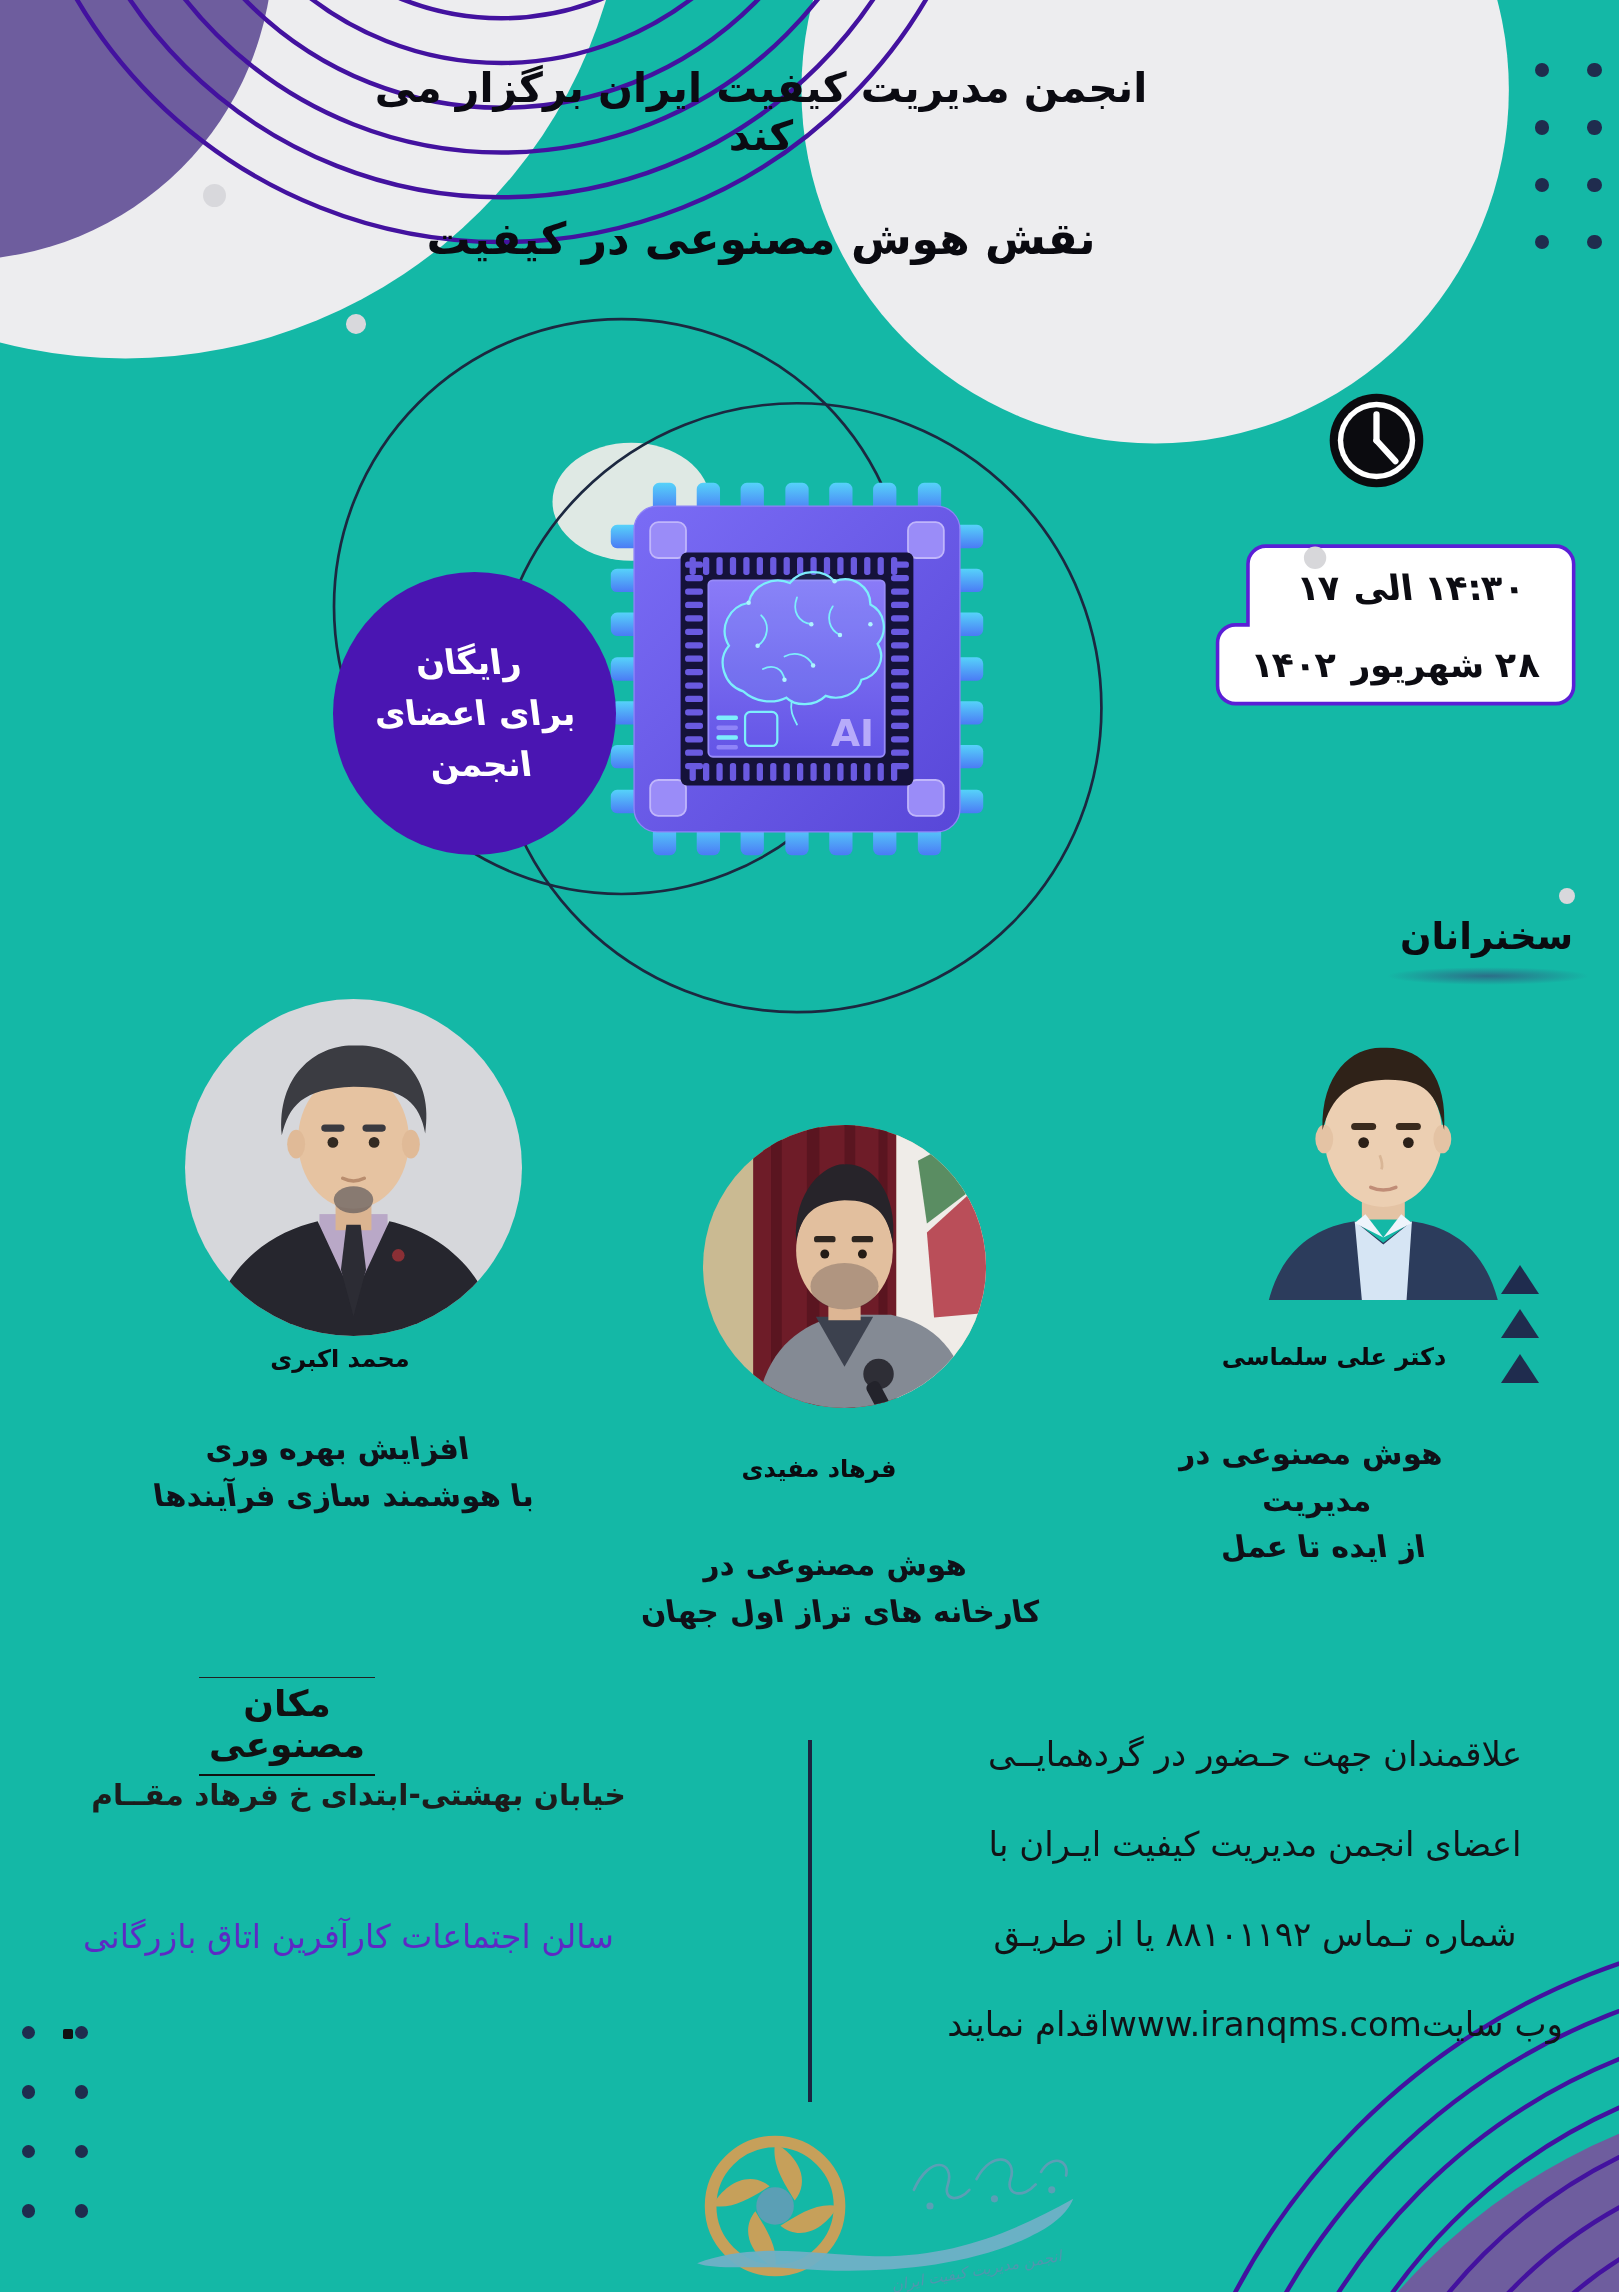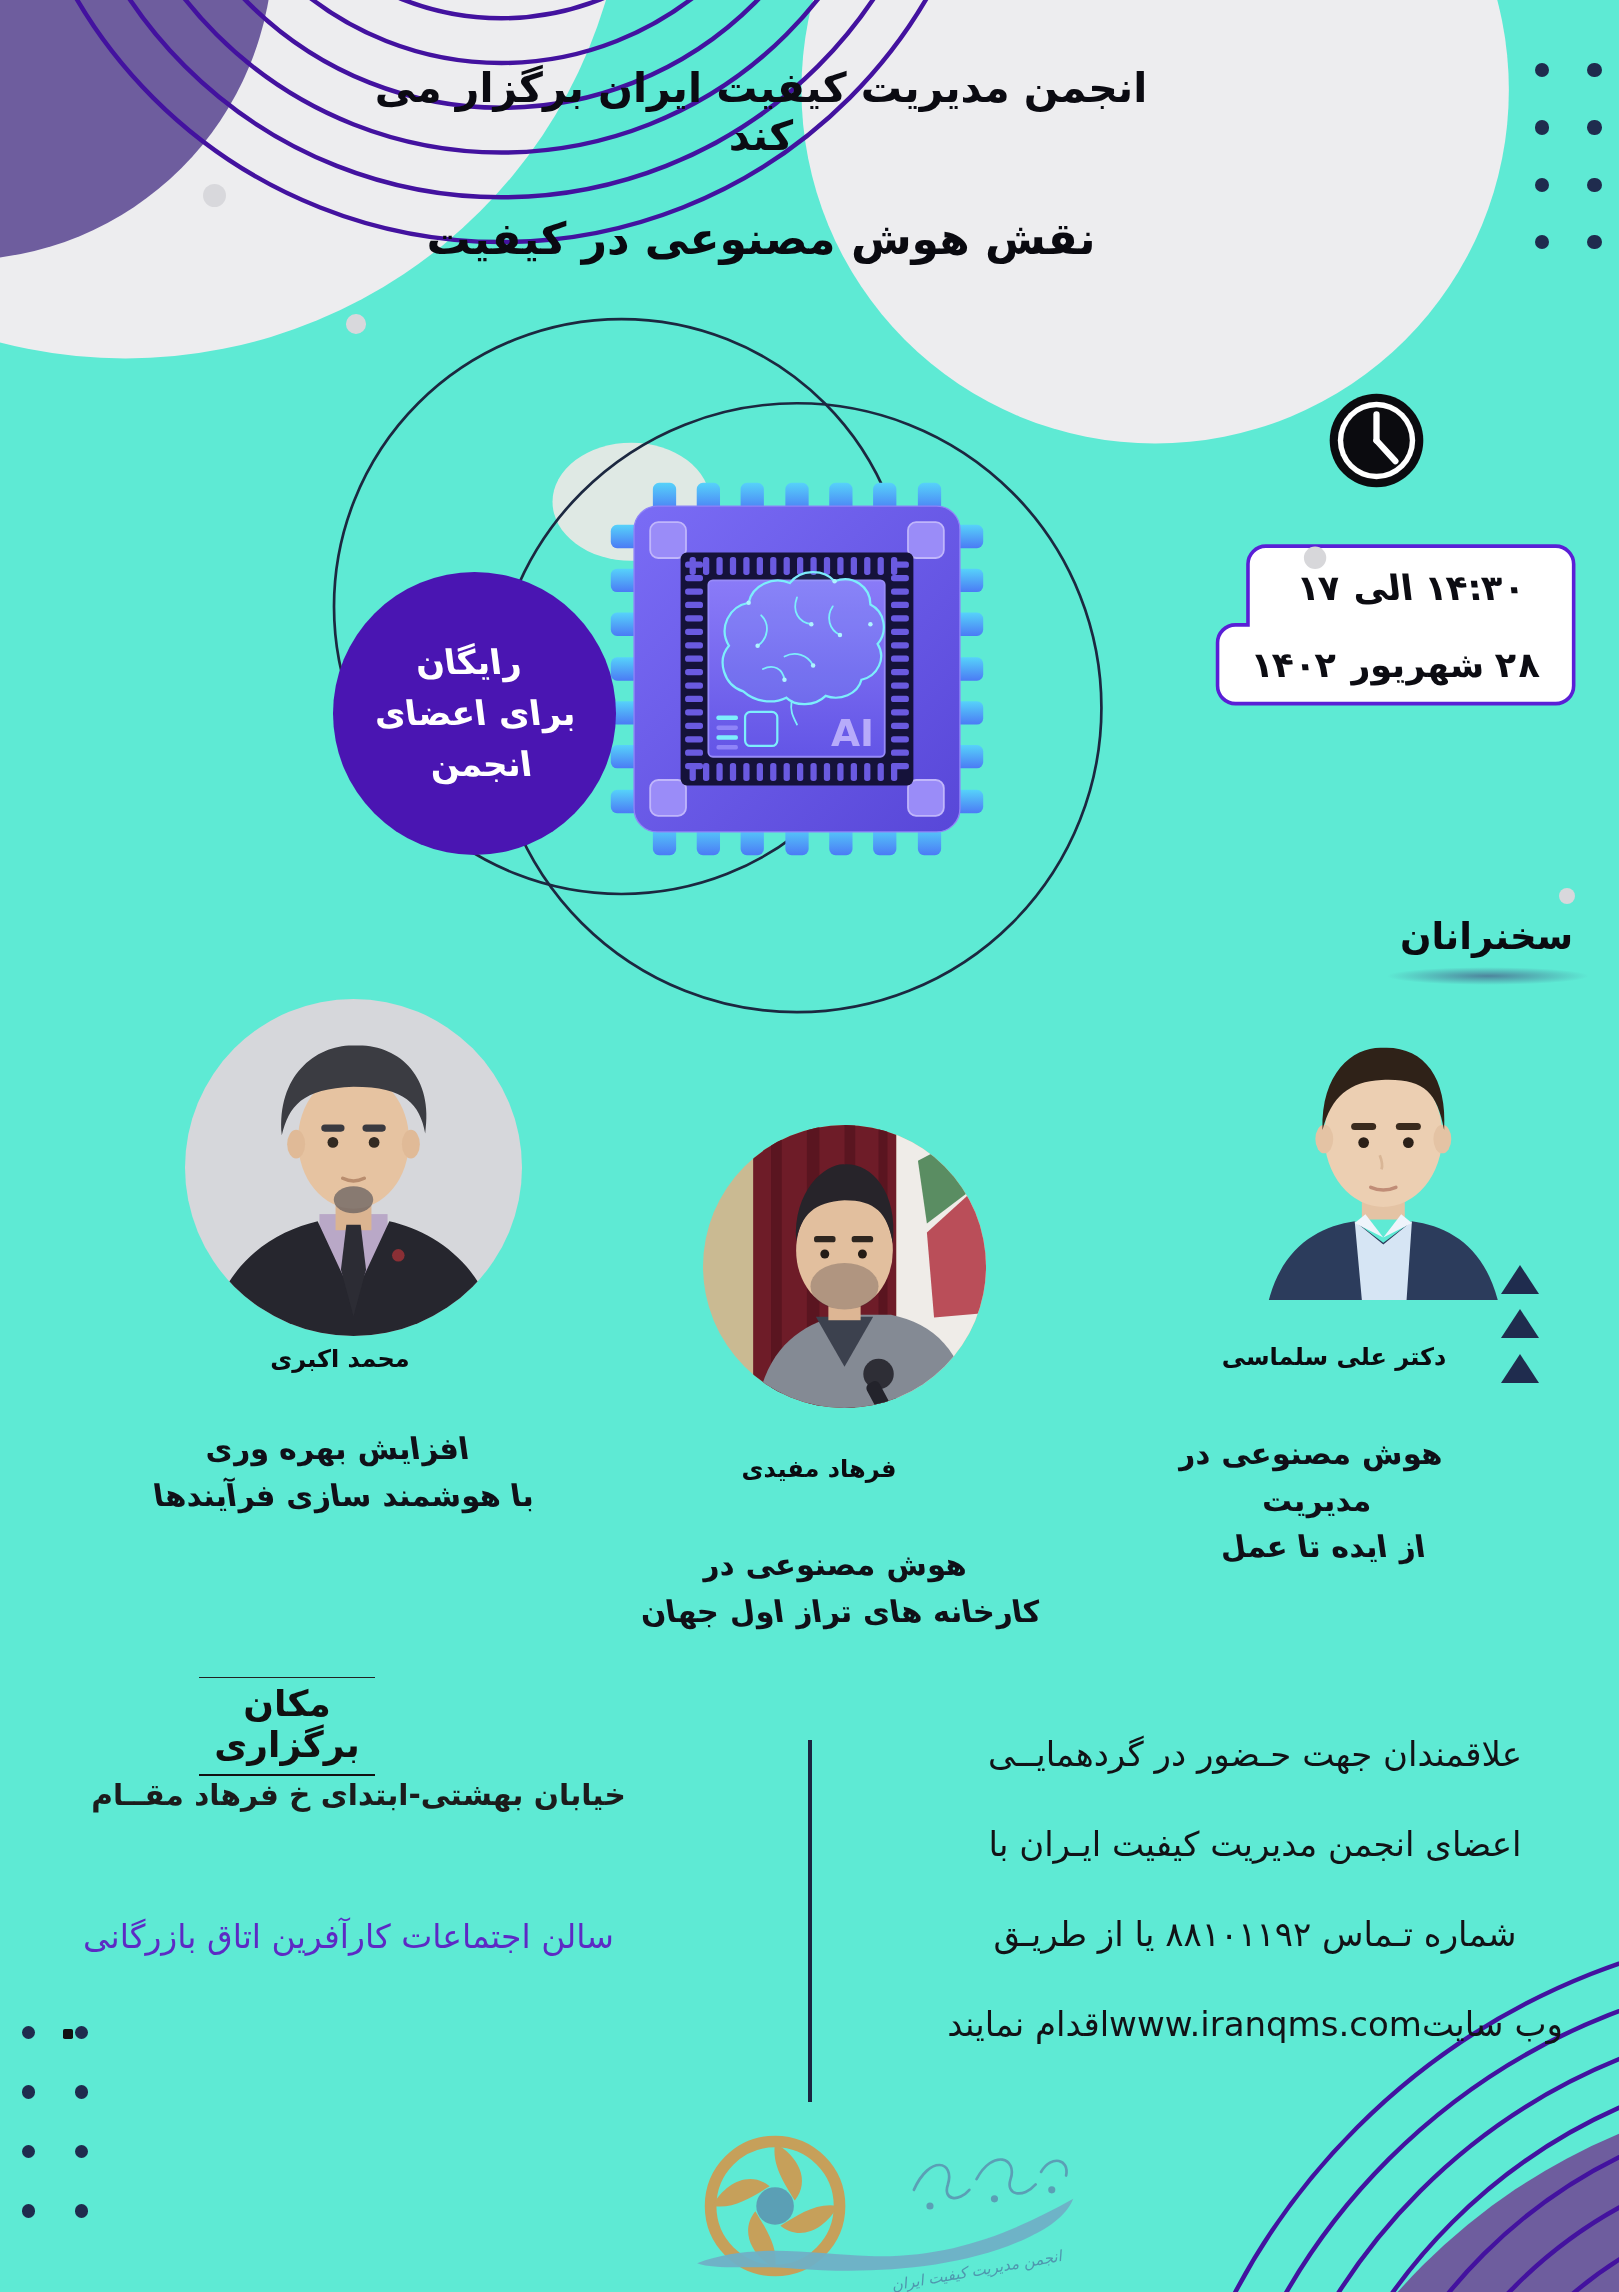--- a/index.html
+++ b/index.html
@@ -1,16 +1,16 @@
 <!DOCTYPE html>
 <html lang="fa" style="font-size:14.3px"><head>
 <meta charset="utf-8">
 <style>
   html,body{margin:0;padding:0;background:#fff;}
-  .canvas{position:relative;width:1619px;height:2293px;overflow:hidden;background:#5eead4;
+  .canvas{position:relative;width:1619px;height:2293px;overflow:hidden;background:#14b8a6;
           font-family:"DejaVu Sans",sans-serif;}
   .abs{position:absolute;}
   .fa{direction:rtl;unicode-bidi:plaintext;}
   .center{text-align:center;}
 
   
   .title{left:358px;top:64px;width:806px;font-size:41px;font-weight:bold;color:#0b0b12;z-index:5;}
   .subtitle{left:358px;top:213px;width:806px;font-size:44px;font-weight:bold;color:#0a0a10;z-index:5;}
 
   
@@ -392,21 +392,21 @@
       <path d="M176 200 Q188 206 200 200" stroke="#b98d6e" stroke-width="4" fill="none" stroke-linecap="round"></path>
       <circle cx="238" cy="286" r="7" fill="#8a2f35"></circle>
     </g>
   </svg>
   <div class="abs fa center speaker-name" style="left:170px;top:1345px;width:340px">محمد اکبری</div>
   <div class="abs fa center speaker-topic" style="left:134px;top:1426px;width:412px">
     <div>افزایش بهره وری</div>
     <div>با هوشمند سازی فرآیندها</div>
   </div>
 
-  <div class="abs fa center venue-heading">مکان برگزاری</div>
+  <div class="abs fa center venue-heading">مکان مصنوعی</div>
   <div class="abs fa center venue-line" style="top:1778px">خیابان بهشتی-ابتدای خ فرهاد مقــام</div>
   <div class="abs fa center hall-line" style="top:1917px">سالن اجتماعات کارآفرین اتاق بازرگانی</div>
   <div class="abs period-dot"></div>
 
   <div class="abs divider"></div>
 
   <div class="abs registration">
     <div class="reg-line">علاقمندان جهت حـضور در گردهمایــی</div>
     <div class="reg-line">اعضای انجمن مدیریت کیفیت ایـران  با</div>
     <div class="reg-line">شماره تـماس ۸۸۱۰۱۱۹۲ یا از طریـق</div>

